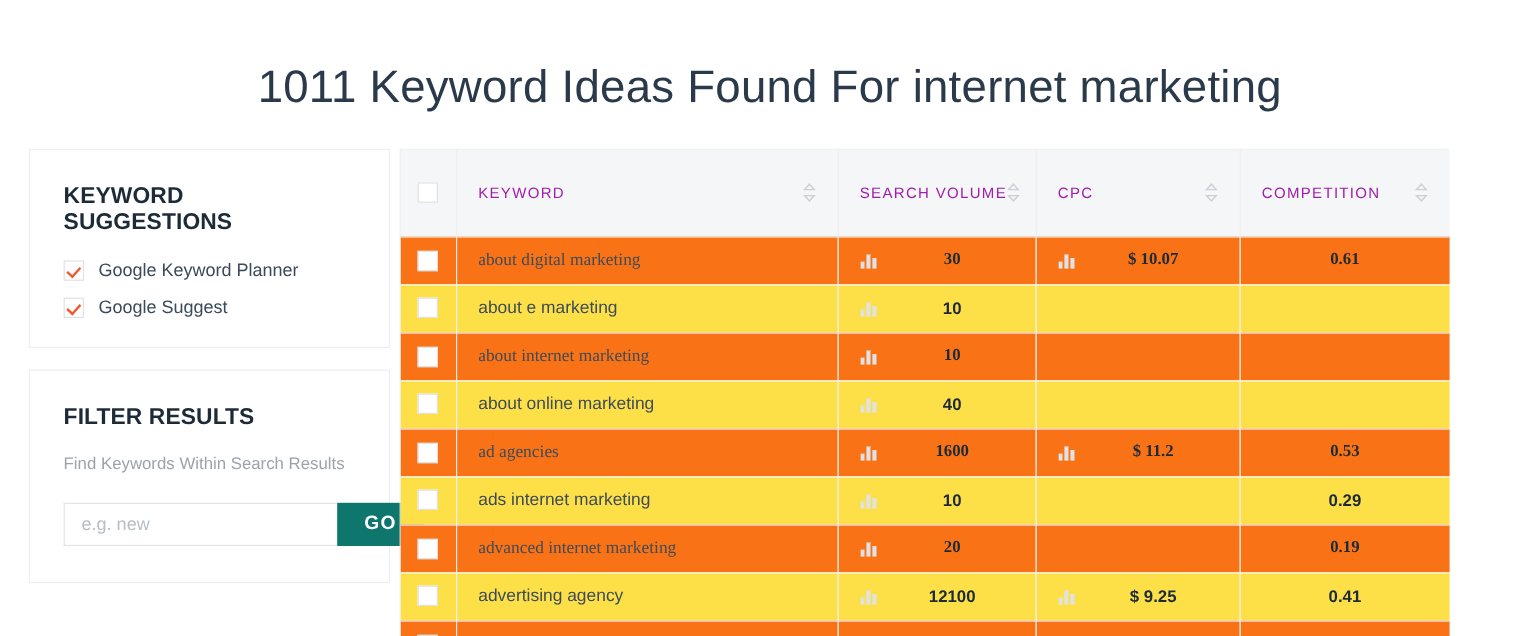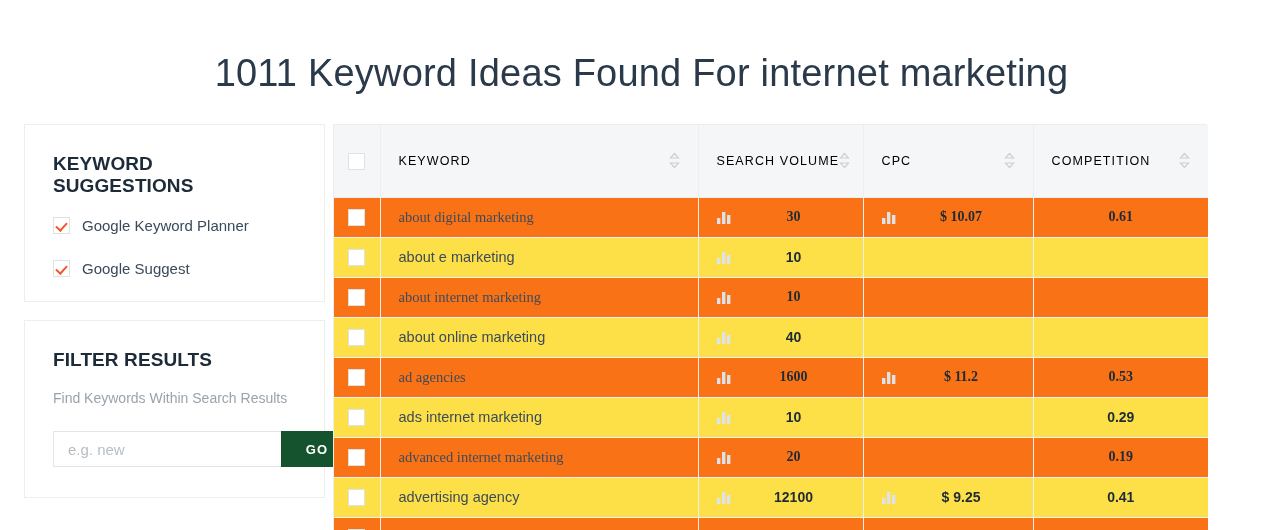--- a/index.html
+++ b/index.html
@@ -59,21 +59,21 @@
     color: #9aa3ac;
     line-height: 1.6;
     font-weight: 400;
   }
 
   .checkbox-list { margin-top: 20px; }
 
   .checkbox-row {
     display: flex;
     align-items: center;
-    margin-bottom: 26px;
+    margin-bottom: 14px;
   }
   .checkbox-row:last-child { margin-bottom: 0; }
 
   .cb {
     width: 17px;
     height: 17px;
     flex: 0 0 17px;
     border: 1px solid #dfe2e5;
     background: #fff;
     position: relative;
@@ -109,24 +109,24 @@
     padding: 0 14px;
     font-size: 15px;
     color: #4a5a6a;
     font-family: "Liberation Sans", sans-serif;
     outline: none;
     background: #fff;
   }
   .search-input::placeholder { color: #b6bec5; }
   .go-btn {
     flex: 0 0 72px;
-    background: #14532d;
+    background: #0f766e;
     color: #ffffff;
     border: none;
-    font-size: 13px;
+    font-size: 16px;
     font-weight: 700;
     letter-spacing: 1.1px;
     cursor: pointer;
     font-family: "Liberation Sans", sans-serif;
   }
 
   
   #results {
     flex: 0 0 874px;
     width: 874px;
@@ -154,21 +154,21 @@
   thead th.th-check { padding: 0; text-align: center; }
 
   .th-inner {
     display: flex;
     align-items: center;
     justify-content: space-between;
   }
   .th-label {
     font-size: 12.5px;
     letter-spacing: 1.1px;
-    color: #000000;
+    color: #a21caf;
     font-weight: 400;
     text-transform: uppercase;
     white-space: nowrap;
   }
   .sort-icon { flex: 0 0 11px; opacity: 0.85; }
 
   tbody td {
     height: 40px;
     border-right: 1px solid #eceef0;
     border-bottom: 1px solid #f1f3f5;

